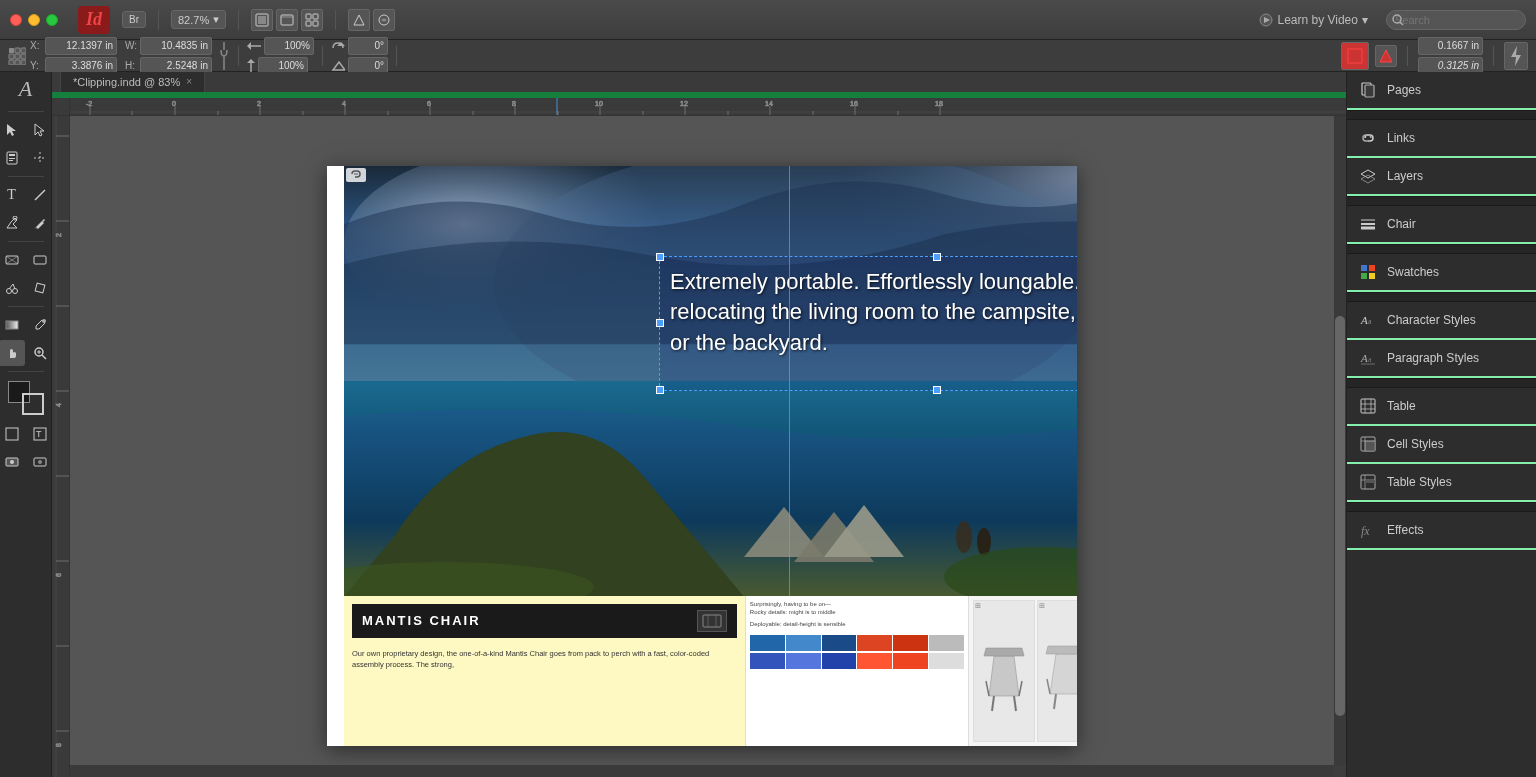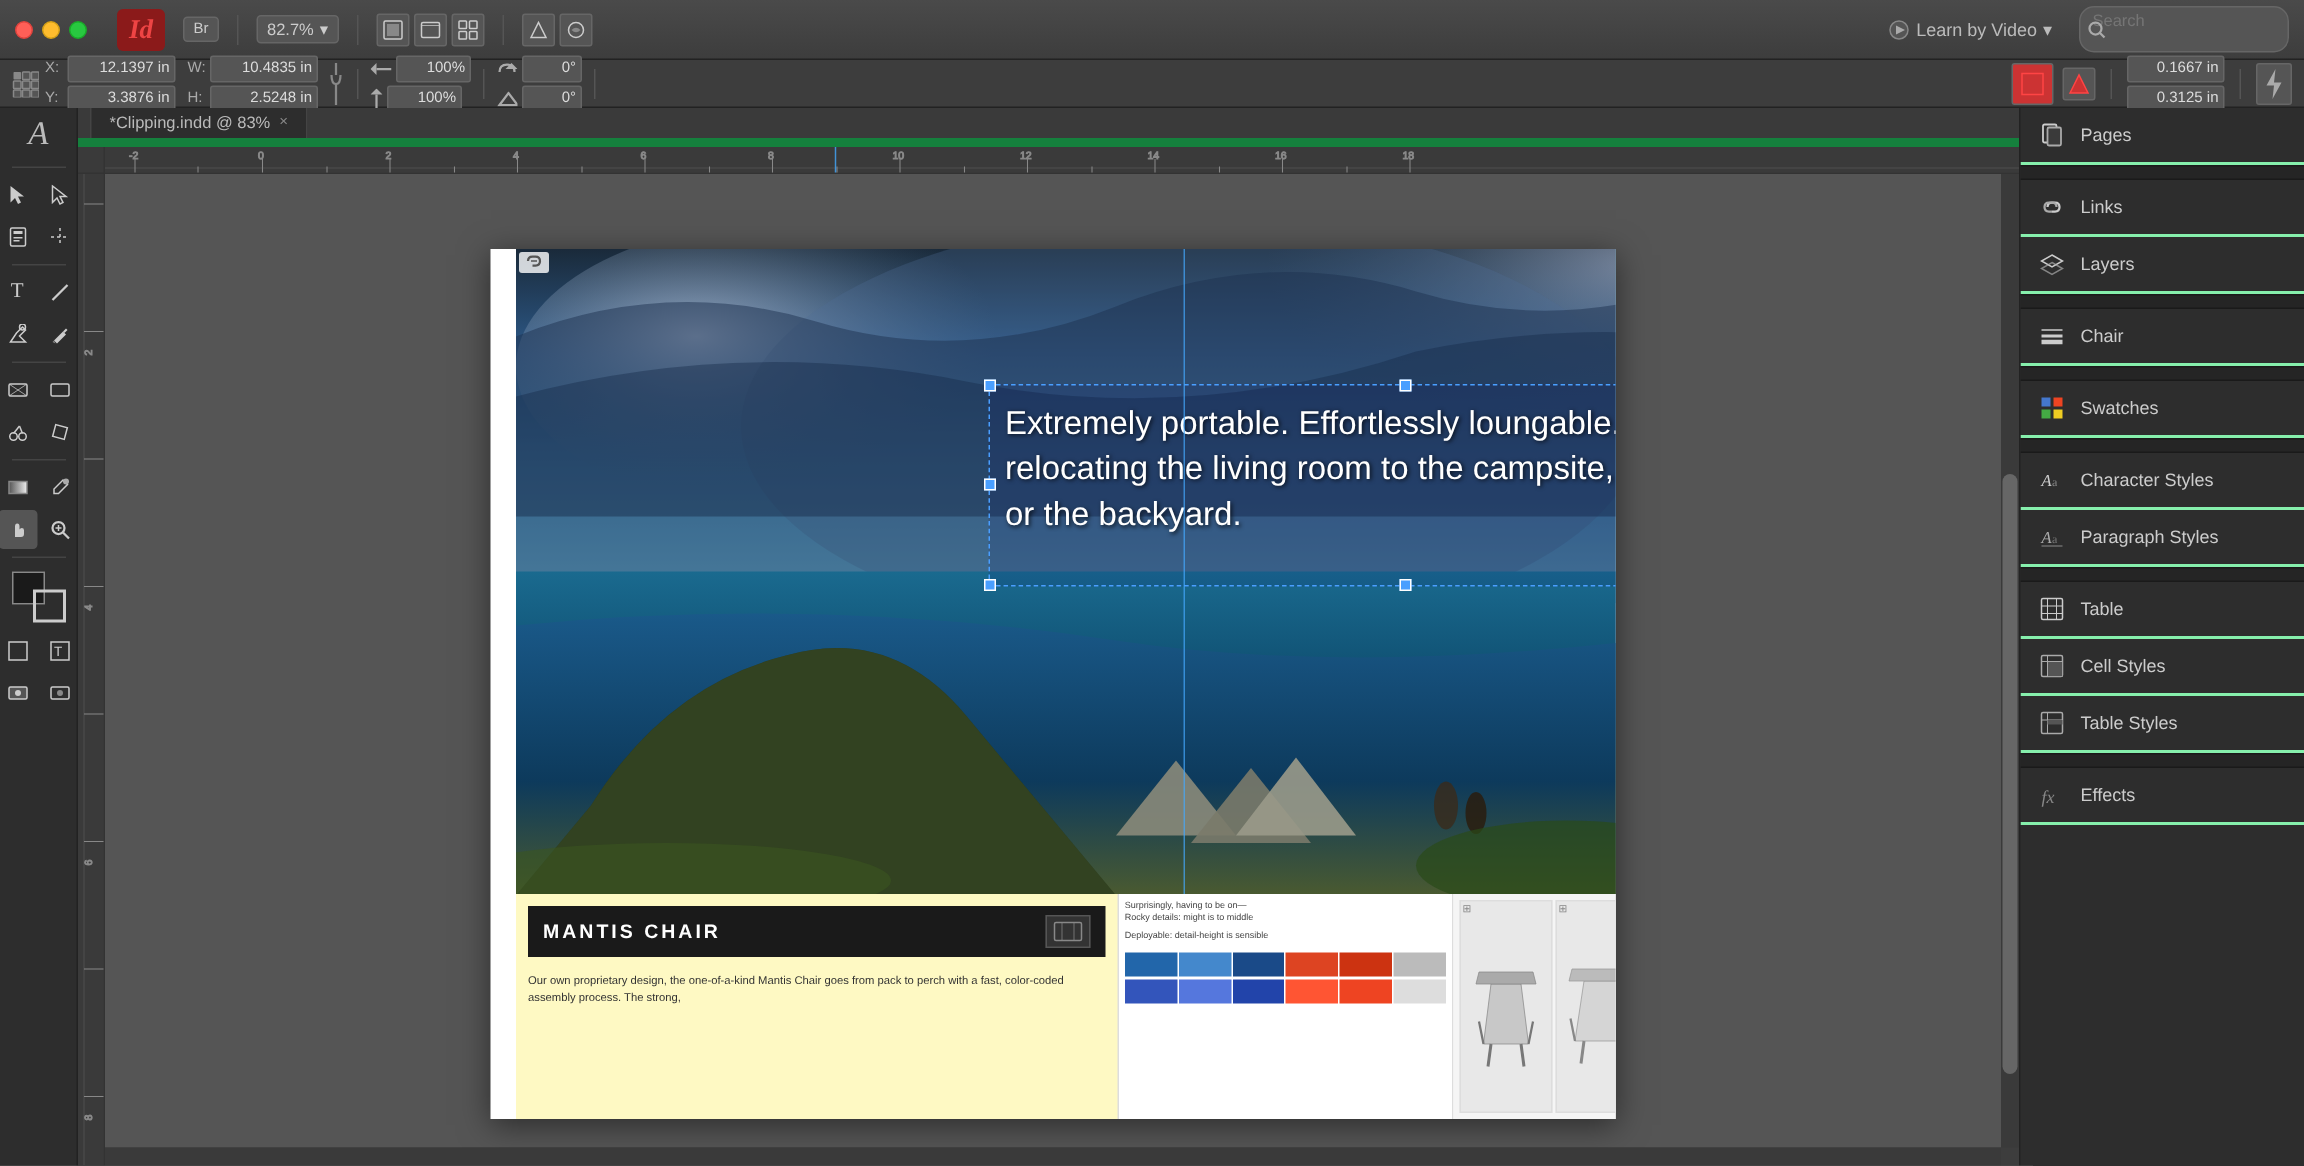--- a/index.html
+++ b/index.html
@@ -85,21 +85,21 @@
       cursor: pointer;
       color: #ccc;
       font-size: 10px;
     }
 
     .search-box-title {
       margin-left: auto;
       background: #555;
       border: 1px solid #666;
       border-radius: 10px;
-      padding: 3px 24px 14px 8px;
+      padding: 3px 24px 3px 8px;
       color: #aaa;
       font-size: 11px;
       width: 140px;
     }
 
     .learn-by-video {
       display: flex; align-items: center; gap: 4px;
       color: #bbb;
       font-size: 12px;
       cursor: pointer;
@@ -647,21 +647,21 @@
           <polygon points="2,14 8,2 14,14" fill="#cc3333" stroke="#ff4444" stroke-width="1"></polygon>
         </svg>
     </div>
     <div class="toolbar-separator"></div>
 
     <div style="display:flex; flex-direction:column; gap:2px;">
       <div class="coord-group">
         <input class="coord-input" style="width: 65px;" type="text" value="0.1667 in">
       </div>
       <div class="coord-group">
-        <input class="coord-input" style="width: 65px;" type="text" value="0.3125 in">
+        <input class="coord-input" style="width: 65px; font-style: italic;" type="text" value="0.3125 in">
       </div>
     </div>
     <div class="toolbar-separator"></div>
 
     <div class="tool-icon-btn" style="width:24px; height:28px;">
       <svg width="14" height="20" viewBox="0 0 14 20">
           <polygon points="8,0 2,11 7,11 6,20 12,9 7,9" fill="#aaa"></polygon>
         </svg>
     </div>
   </div>

